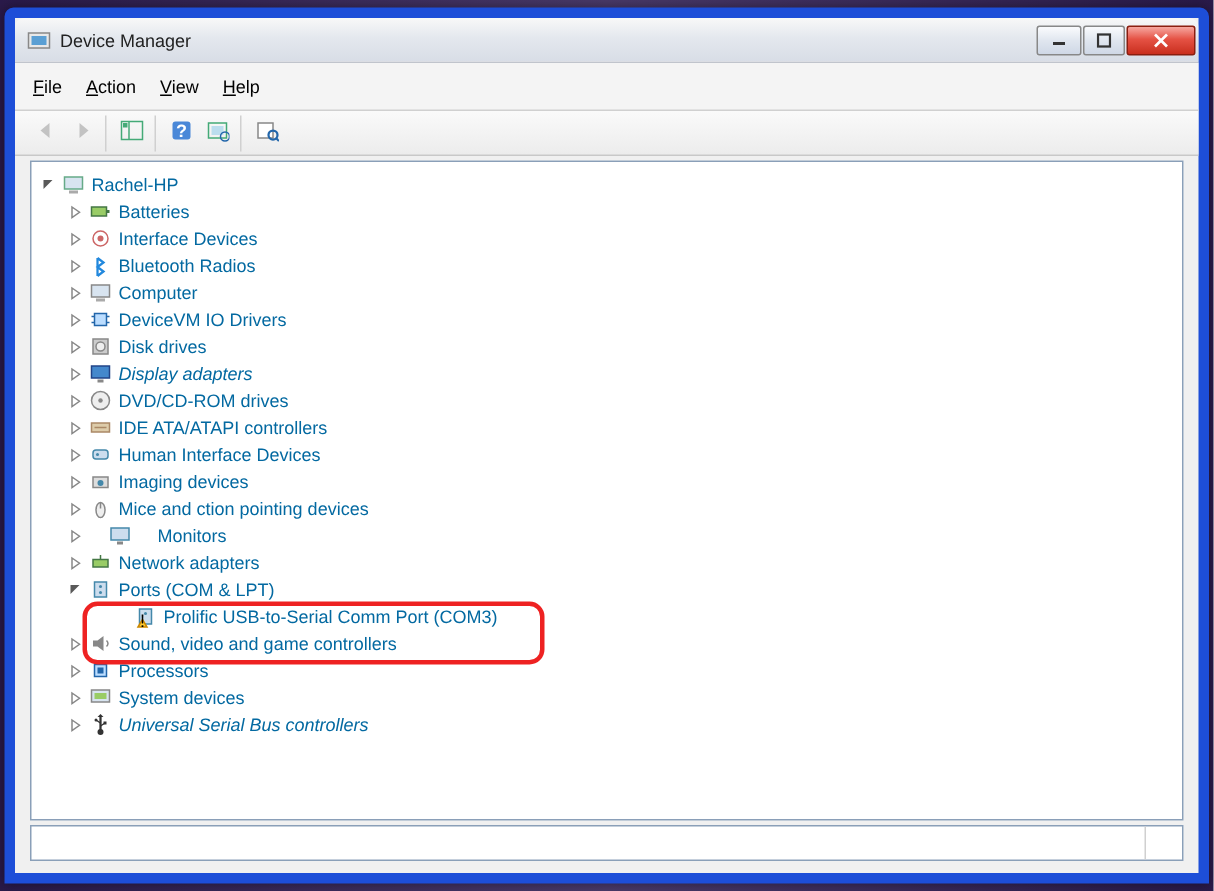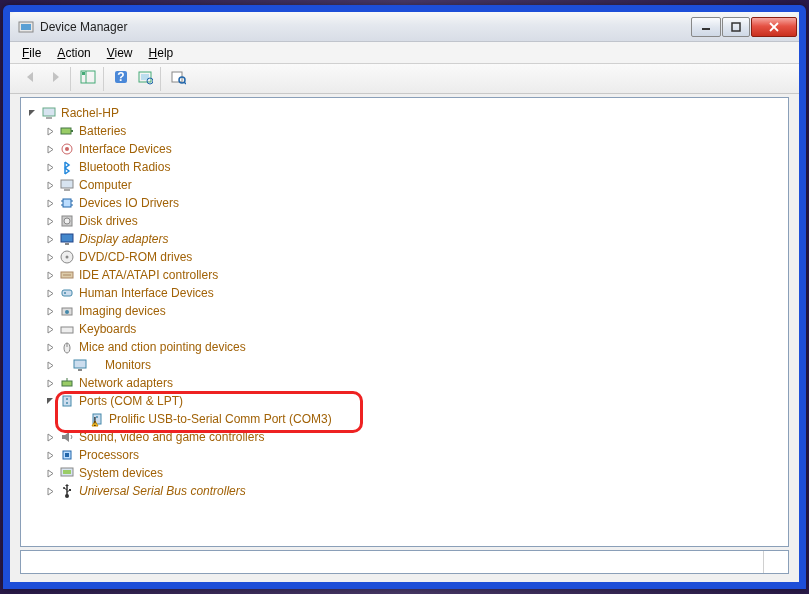--- a/index.html
+++ b/index.html
@@ -6,35 +6,35 @@
 body { background: linear-gradient(90deg, #2a1a4a 0%, #4a3a6a 50%, #2a1a4a 100%); width: 809px; height: 594px; overflow: hidden; padding: 5px 3px; }
 .window { width: 803px; height: 584px; background: #f0f0f0; border: 7px solid #1d4ed8; border-radius: 6px 6px 0 0; box-shadow: 0 0 8px rgba(0,0,0,0.4); display: flex; flex-direction: column; }
 .titlebar { height: 30px; background: linear-gradient(180deg, #f8f8f8 0%, #e4e8ee 45%, #d8dde6 100%); border-radius: 6px 6px 0 0; display: flex; align-items: center; padding: 0 2px 0 8px; border-bottom: 1px solid #c0c4cc; }
 .titlebar-icon { width: 16px; height: 16px; margin-right: 6px; display: flex; align-items: center; justify-content: center; }
 .titlebar-text { flex: 1; color: #222; }
 .win-controls { display: flex; gap: 0; }
 .win-btn { width: 30px; height: 20px; border: 1px solid #888; background: linear-gradient(180deg, #fafbfd 0%, #e0e6ef 50%, #cfd8e6 100%); display: flex; align-items: center; justify-content: center; border-radius: 2px; margin-left: 1px; cursor: default; }
 .win-btn.max { width: 28px; }
 .win-btn.close { width: 46px; background: linear-gradient(180deg, #f6a7a0 0%, #e55244 45%, #c92f1e 100%); border-color: #8a1e10; }
 .win-btn svg { display: block; }
-.menubar { height: 22px; background: #f4f4f4; display: flex; align-items: center; padding: 0 4px; border-bottom: 1px solid #d0d0d0; }
+.menubar { height: 32px; background: #f4f4f4; display: flex; align-items: center; padding: 0 4px; border-bottom: 1px solid #d0d0d0; }
 .menu-item { padding: 2px 8px; color: #000; cursor: default; }
 .menu-item u { text-decoration: underline; }
 .toolbar { height: 30px; background: linear-gradient(180deg, #fafafa, #ececec); border-bottom: 1px solid #c8c8c8; display: flex; align-items: center; padding: 0 6px; gap: 2px; }
 .tool-group { display: flex; align-items: center; gap: 2px; padding: 0 4px; border-right: 1px solid #d0d0d0; height: 24px; }
 .tool-group:last-child { border-right: none; }
 .tool-btn { width: 22px; height: 22px; display: flex; align-items: center; justify-content: center; border: 1px solid transparent; cursor: default; }
 .tool-btn.disabled svg { opacity: 0.45; }
 .content { flex: 1; margin: 3px 10px 3px 10px; background: #fff; border: 1px solid #8a9fb8; overflow: auto; padding: 2px; position: relative; }
 .tree { padding: 4px 2px; }
 .tree-item { display: flex; align-items: center; height: 18px; line-height: 18px; white-space: nowrap; cursor: default; }
 .expander { width: 11px; height: 11px; display: flex; align-items: center; justify-content: center; margin-right: 1px; }
 .expander svg { display: block; }
 .node-icon { width: 16px; height: 16px; margin: 0 4px 0 2px; display: flex; align-items: center; justify-content: center; }
-.node-label { color: #a16207; }
+.node-label { color: #0369a1; }
 .highlight-box { position: absolute; border: 3px solid #e22; border-radius: 10px; pointer-events: none; }
 .statusbar { height: 24px; margin: 0 10px 8px 10px; background: #fff; border: 1px solid #8a9fb8; display: flex; }
 .statusbar .panel { flex: 1; border-right: 1px solid #d0d0d0; height: 100%; }
 .statusbar .panel:last-child { border-right: none; flex: 0 0 24px; }
 </style>
 </head>
 <body>
 
 <div class="window">
 
@@ -203,21 +203,21 @@
             </span>
             <span class="node-icon">
               <svg width="16" height="16">
                 <rect x="4" y="4" width="8" height="8" fill="#bdf" stroke="#26a"></rect>
                 <line x1="2" y1="6" x2="4" y2="6" stroke="#26a"></line>
                 <line x1="2" y1="10" x2="4" y2="10" stroke="#26a"></line>
                 <line x1="12" y1="6" x2="14" y2="6" stroke="#26a"></line>
                 <line x1="12" y1="10" x2="14" y2="10" stroke="#26a"></line>
               </svg>
             </span>
-            <span class="node-label">Devices IO Drivers</span>
+            <span class="node-label">DeviceVM IO Drivers</span>
           </div>
           <div class="tree-item" style="padding-left: 20px;">
             <span class="expander">
               <svg width="9" height="9">
                 <path d="M2 1 L7 4.5 L2 8 Z" fill="none" stroke="#888"></path>
               </svg>
             </span>
             <span class="node-icon">
               <svg width="16" height="16">
                 <rect x="3" y="3" width="10" height="10" fill="#ccc" stroke="#888"></rect>
@@ -288,35 +288,20 @@
                 <path d="M2 1 L7 4.5 L2 8 Z" fill="none" stroke="#888"></path>
               </svg>
             </span>
             <span class="node-icon">
               <svg width="16" height="16">
                 <rect x="3" y="5" width="10" height="7" fill="#ddd" stroke="#888"></rect>
                 <circle cx="8" cy="9" r="2" fill="#48a"></circle>
               </svg>
             </span>
             <span class="node-label">Imaging devices</span>
-          </div>
-          <div class="tree-item" style="padding-left: 20px;">
-            <span class="expander">
-              <svg width="9" height="9">
-                <path d="M2 1 L7 4.5 L2 8 Z" fill="none" stroke="#888"></path>
-              </svg>
-            </span>
-            <span class="node-icon">
-              <svg width="16" height="16">
-                <rect x="2" y="6" width="12" height="6" fill="#eee" stroke="#888"></rect>
-                <line x1="4" y1="8" x2="4" y2="8" stroke="#888"></line>
-                <line x1="6" y1="8" x2="6" y2="8" stroke="#888"></line>
-              </svg>
-            </span>
-            <span class="node-label">Keyboards</span>
           </div>
           <div class="tree-item" style="padding-left: 20px;">
             <span class="expander">
               <svg width="9" height="9">
                 <path d="M2 1 L7 4.5 L2 8 Z" fill="none" stroke="#888"></path>
               </svg>
             </span>
             <span class="node-icon">
               <svg width="16" height="16">
                 <ellipse cx="8" cy="9" rx="3" ry="5" fill="#eee" stroke="#888"></ellipse>

